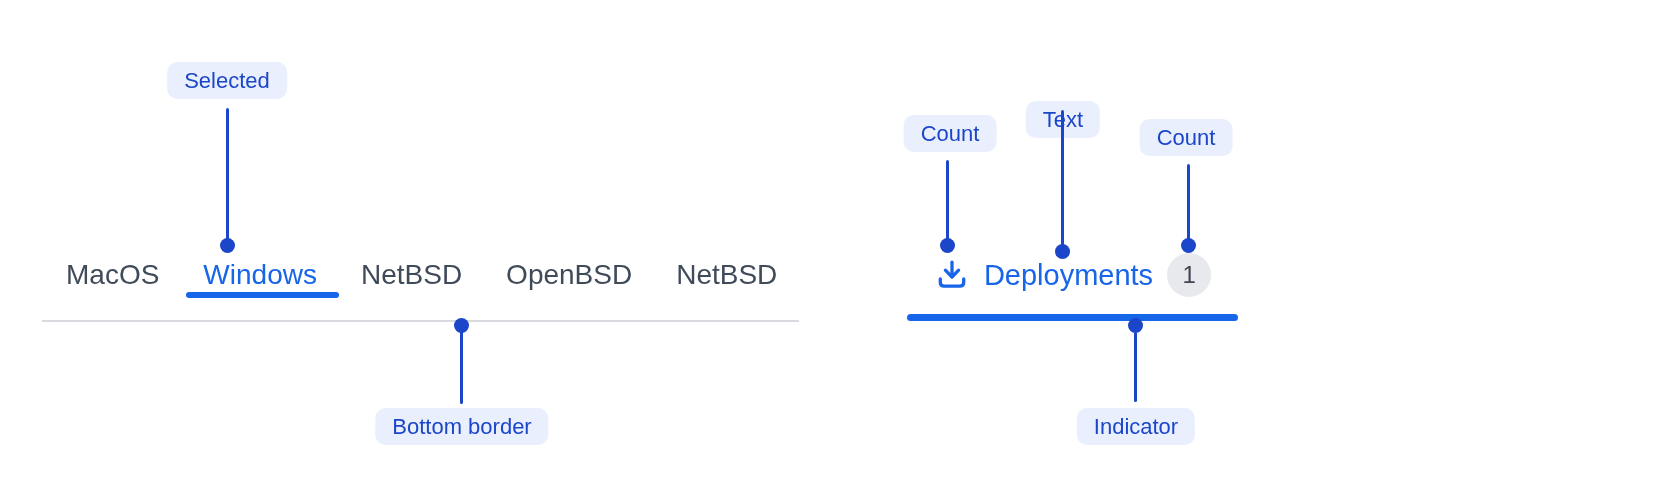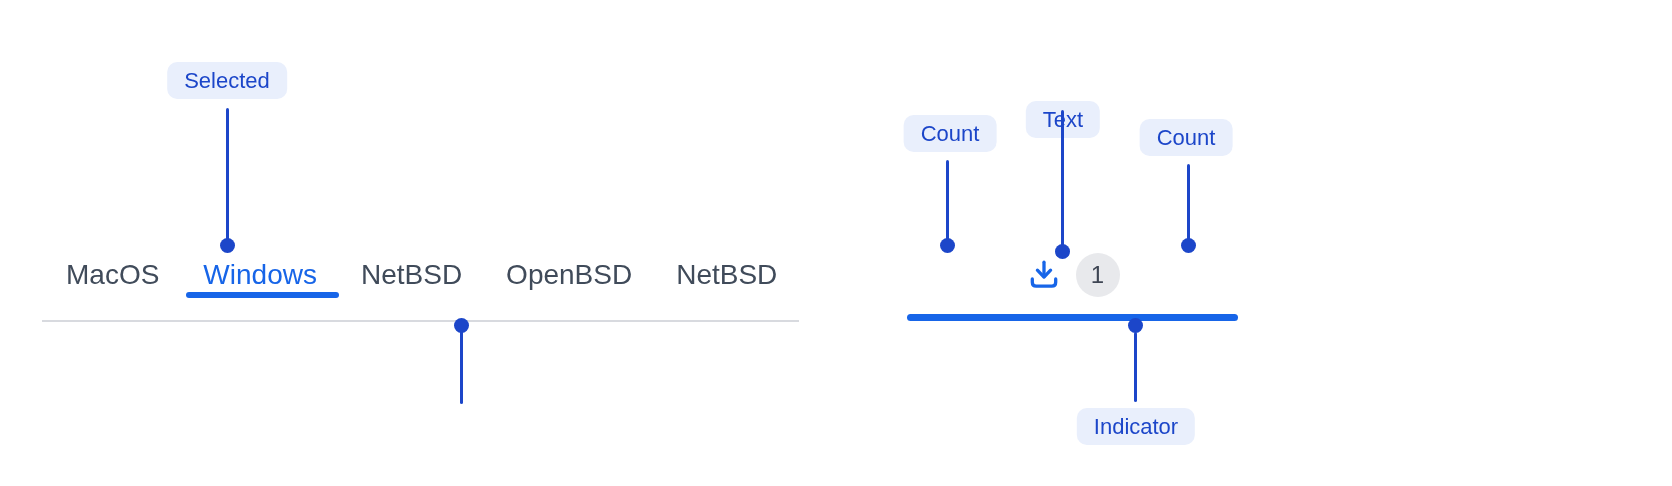--- a/index.html
+++ b/index.html
@@ -129,31 +129,33 @@
     <div class="tab">NetBSD</div>
   </div>
 
   <div class="tab2">
     <div class="tab2-content">
       <svg class="dl-icon" viewBox="0 0 24 24">
         <path d="M12 3.5 V12.8"></path>
         <path d="M7.6 8.8 L12 13.4 L16.4 8.8"></path>
         <path d="M4.2 14.6 V16.8 Q4.2 19.4 6.8 19.4 H17.2 Q19.8 19.4 19.8 16.8 V14.6"></path>
       </svg>
+      <span class="tab2-label">Deployments</span>
       <span class="badge">1</span>
     </div>
     <div class="tab2-indicator"></div>
   </div>
 
   <div class="pill" style="left:227px; top:62px;">Selected</div>
   <div class="conn-line" style="left:226px; top:108px; height:132px;"></div>
   <div class="conn-dot" style="left:220px; top:238px;"></div>
 
   <div class="conn-dot" style="left:454px; top:318px;"></div>
   <div class="conn-line" style="left:460px; top:330px; height:74px;"></div>
+  <div class="pill" style="left:462px; top:408px;">Bottom border</div>
 
   <div class="pill" style="left:950px; top:115px;">Count</div>
   <div class="conn-line" style="left:946px; top:160px; height:80px;"></div>
   <div class="conn-dot" style="left:940px; top:238px;"></div>
 
   <div class="pill" style="left:1063px; top:65px;margin-top:36px;">Text</div>
   <div class="conn-line" style="left:1061px; top:110px; height:136px;"></div>
   <div class="conn-dot" style="left:1055px; top:244px;"></div>
 
   <div class="pill" style="left:1186px; top:119px;">Count</div>

